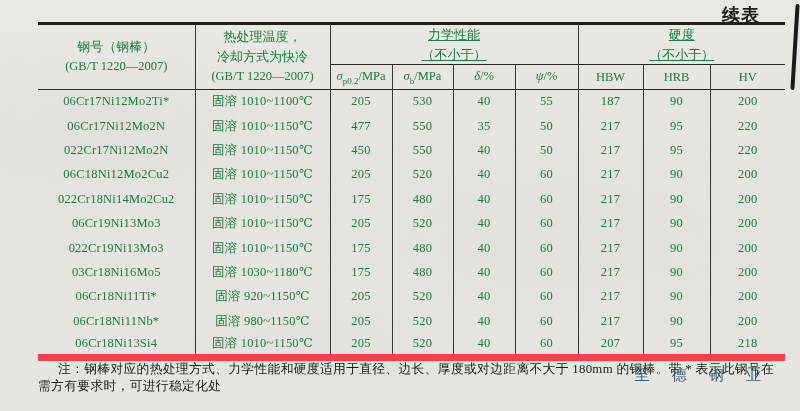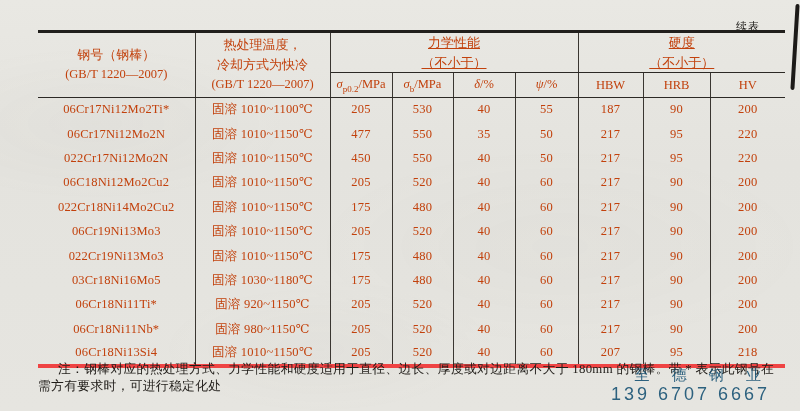--- a/index.html
+++ b/index.html
@@ -11,28 +11,28 @@
     position:relative;
   }
   .page { position:absolute; inset:0; }
   .grain {
     position:absolute; inset:0; pointer-events:none; opacity:.45;
     background:
       radial-gradient(ellipse 300px 120px at 12% 30%, rgba(120,115,105,.08), transparent 70%),
       radial-gradient(ellipse 400px 160px at 70% 60%, rgba(120,115,105,.06), transparent 70%),
       radial-gradient(ellipse 250px 100px at 40% 85%, rgba(120,115,105,.07), transparent 70%);
   }
-  .continued { position:absolute; top:19px; right:40px; font-size:11px; letter-spacing:1px; color:#1d1b18; }
+  .continued { position:absolute; top:3px; right:40px; font-size:18px; letter-spacing:1px; color:#1d1b18;font-weight:bold; }
   .scan-artifact { position:absolute; right:3px; top:4px; width:4px; height:86px; background:#1c1a18; transform:rotate(3.5deg); border-radius:2px; }
 
   table.spec {
-    position:absolute; left:38px; top:30px; width:747px;
+    position:absolute; left:38px; top:22px; width:747px;
     border-collapse:collapse; table-layout:fixed;
-    border-top:3px solid #211f1c; border-bottom:4px solid #ef4444;
-    font-size:12.5px; color:#c2410c;
+    border-top:3px solid #211f1c; border-bottom:7px solid #ef4444;
+    font-size:12.5px; color:#15803d;
   }
   table.spec th, table.spec td { font-weight:normal; text-align:center; vertical-align:middle; padding:0 2px; }
   .vline  { border-right:1.2px solid #3a3631; }
   .hline  { border-bottom:1.4px solid #2c2925; }
   thead .group { height:39px; font-size:13px; line-height:1.5;text-decoration:underline; }
   thead .span2 { height:64px; font-size:13px; line-height:1.55; }
   thead .sub-th { height:25px; font-size:12.5px; }
   thead .gbline { font-size:12.5px; }
   tbody td { height:24.4px; font-size:12.5px; letter-spacing:.2px; }
   .it { font-style:italic; }
@@ -218,14 +218,13 @@
           <td class="vline">207</td>
           <td class="vline">95</td>
           <td>218</td>
         </tr>
       </tbody>
   </table>
 
   <div class="note note-line1">注：钢棒对应的热处理方式、力学性能和硬度适用于直径、边长、厚度或对边距离不大于 180mm 的钢棒。带 * 表示此钢号在需方有要求时，可进行稳定化处</div>
 
   <div class="watermark wm-name">至 德 钢 业</div>
-  <div class="watermark wm-phone">139 6707 6667</div>
 </div>
 
 </body></html>

